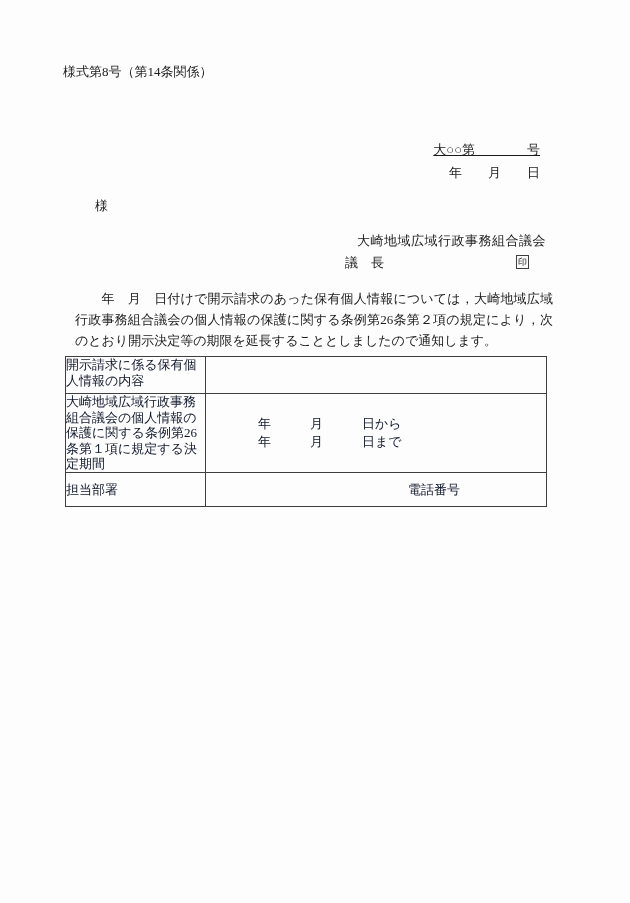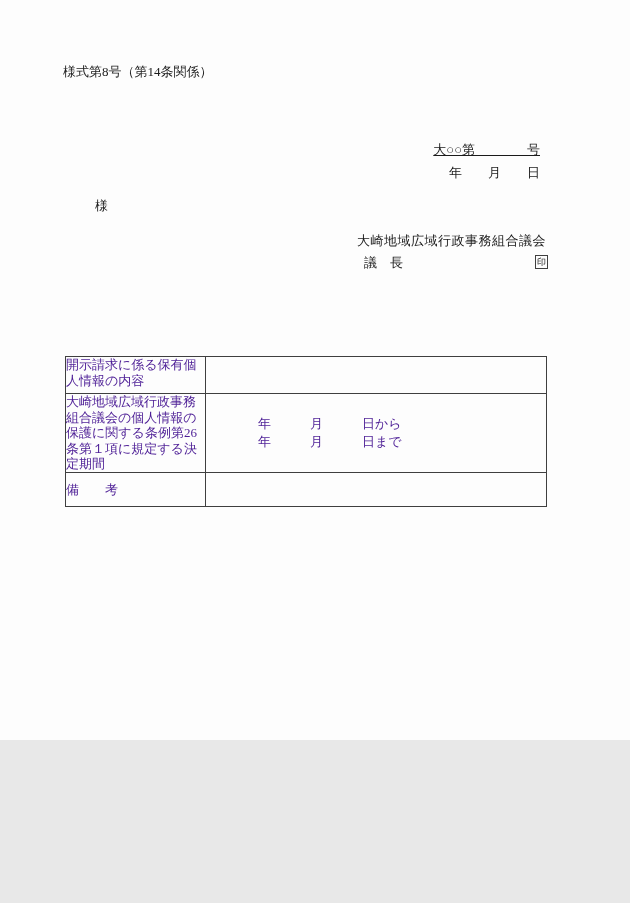--- a/index.html
+++ b/index.html
@@ -1,48 +1,48 @@
 <!DOCTYPE html>
 <html><head>
 <meta charset="utf-8">
 <style>
   html,body { margin:0; padding:0; background:#e8e8e8; }
   .page {
     position:relative;
-    width:630px; height:740px;
+    width:630px; height:903px;
     margin:0 auto;
     background:#fdfdfd;
     color:#1a1a1a;
     font-family:"Liberation Serif","DejaVu Serif",serif;
     font-size:13px;
     overflow:hidden;
   }
   .abs { position:absolute; white-space:pre-line; }
   .form-no   { left:63px;  top:63px; }
   .doc-title { left:65px;  top:102px; width:483px; text-align:center; letter-spacing:1px; }
   .doc-no    { right:90px; top:141px; text-align:right;text-decoration:underline; }
   .date-line { right:90px; top:164px; }
   .addressee { left:95px;  top:197px; }
   .org       { right:84px; top:232px; text-align:left; letter-spacing:0.5px;font-family:Liberation Serif, serif; }
-  .chair-line{ left:364px; top:254px; width:184px; display:flex; justify-content:space-between; align-items:flex-start; }
+  .chair-line{ left:345px; top:254px; width:184px; display:flex; justify-content:space-between; align-items:flex-start; }
   .seal {
     display:inline-block;
     border:1px solid #3f3f3f;
     font-size:9px; line-height:12px;
     padding:0 1px;
     margin-top:1px;
   }
   .body-par  { left:75px; top:288px; width:478px; line-height:21px; text-align:justify; }
 
   table.form {
     position:absolute; left:65px; top:356px;
     width:482px;
     border-collapse:collapse;
     table-layout:fixed;
-    font-size:13px; color:#4c1d95;
+    font-size:13px; color:#0f172a;
   }
   table.form td {
     border:1px solid #3f3f3f;
     padding:0;
     overflow:hidden;
   }
   td.lbl {
     width:139px;
     padding:2px 3px 2px 4px;
     white-space:pre-line;
@@ -77,32 +77,33 @@
 
   <div class="abs addressee">様</div>
 
   <div class="abs org">大崎地域広域行政事務組合議会</div>
 
   <div class="abs chair-line">
     <span>議　長</span>
     <span class="seal">印</span>
   </div>
 
+  <div class="abs body-par">　　年　月　日付けで開示請求のあった保有個人情報については，大崎地域広域行政事務組合議会の個人情報の保護に関する条例第26条第２項の規定により，次のとおり開示決定等の期限を延長することとしましたので通知します。</div>
 
   <table class="form">
     <tbody>
       <tr class="r1">
         <td class="lbl">開示請求に係る保有個人情報の内容</td>
         <td class="val"></td>
       </tr>
       <tr class="r2">
         <td class="lbl">大崎地域広域行政事務組合議会の個人情報の保護に関する条例第26条第１項に規定する決定期間</td>
         <td class="val">　　　　年　　　月　　　日から
 　　　　年　　　月　　　日まで</td>
       </tr>
-      <tr class="r6">
-        <td class="lbl">備　　考</td>
-        <td class="val"></td>
+      <tr class="r5">
+        <td class="lbl">担当部署</td>
+        <td class="val"><span class="phone">電話番号</span></td>
       </tr>
     </tbody>
   </table>
 
 </div>
 
 </body></html>

